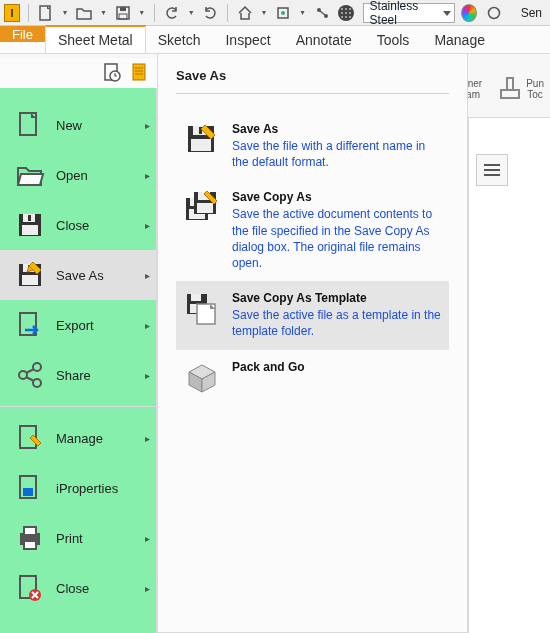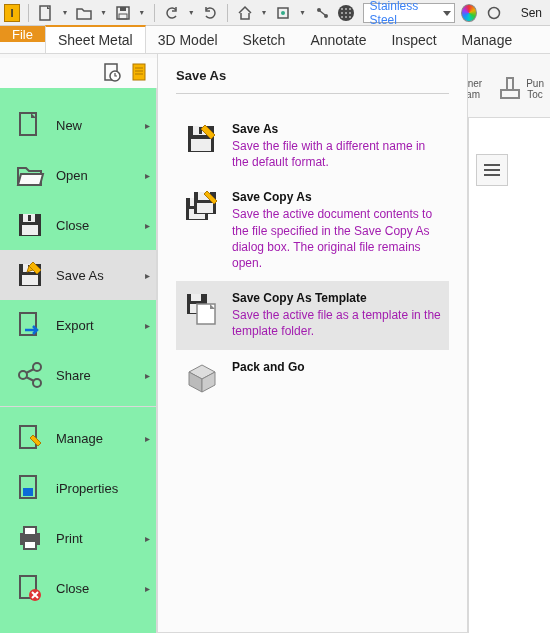--- a/index.html
+++ b/index.html
@@ -43,21 +43,21 @@
     color:#555; font-size:8px;
   }
   .qat .material-box {
     margin-left: 2px;
     height: 20px;
     background: #fff;
     border: 1px solid #aaa;
     padding: 0 14px 0 6px;
     display: flex; align-items: center;
     font-size: 12px;
-    color: #3b82f6;
+    color: #0f172a;
     min-width: 88px;
     position: relative;
   }
   .qat .material-box::after {
     content: "";
     position: absolute; right: 3px; top: 7px;
     border-left: 4px solid transparent;
     border-right: 4px solid transparent;
     border-top: 5px solid #555;
   }
@@ -186,21 +186,21 @@
     border-radius: 0;
     cursor: default;
   }
   .sm-item.hover { background: #e5e5e5; justify-content: space-between; }
   .sm-item .sm-icon {
     width: 36px; height: 36px; flex: 0 0 36px;
     display:flex; align-items:center; justify-content:center;
   }
   .sm-item .sm-text { flex: 1; }
   .sm-item .sm-label { font-size: 12px; font-weight: 600; color: #111; margin-bottom: 2px; }
-  .sm-item .sm-desc { font-size: 12px; color: #a21caf; line-height: 1.35; }
+  .sm-item .sm-desc { font-size: 12px; color: #1d4ed8; line-height: 1.35; }
   
   .right-gutter {
     position: absolute;
     top: 118px; left: 468px; right: 0; bottom: 0;
     background: #fff;
     border-left: 1px solid #d9d9d9;
   }
   .hamburger {
     position: absolute;
     top: 154px; right: 42px;
@@ -298,24 +298,24 @@
     <svg width="14" height="14">
         <circle cx="7" cy="7" r="5.5" fill="none" stroke="#555" stroke-width="1.5"></circle>
       </svg>
     <span>Sen</span>
   </div>
 </div>
 
 <div class="ribbon-tabs">
   <div class="file-tab">File</div>
   <div class="tab active">Sheet Metal</div>
-  <div class="tab">3D Model</div>
   <div class="tab">Sketch</div>
+  <div class="tab">Inspect</div>
   <div class="tab">Annotate</div>
-  <div class="tab">Inspect</div>
+  <div class="tab">Tools</div>
   <div class="tab">Manage</div>
 </div>
 
 <div class="ribbon-tool">
   <div class="ribbon-group">
     <div class="ricon">
       <svg width="32" height="32">
           <path d="M4 26 L4 8 L16 8 L16 18 L28 18 L28 26 Z" fill="none" stroke="#888" stroke-width="2"></path>
         </svg>
     </div>

